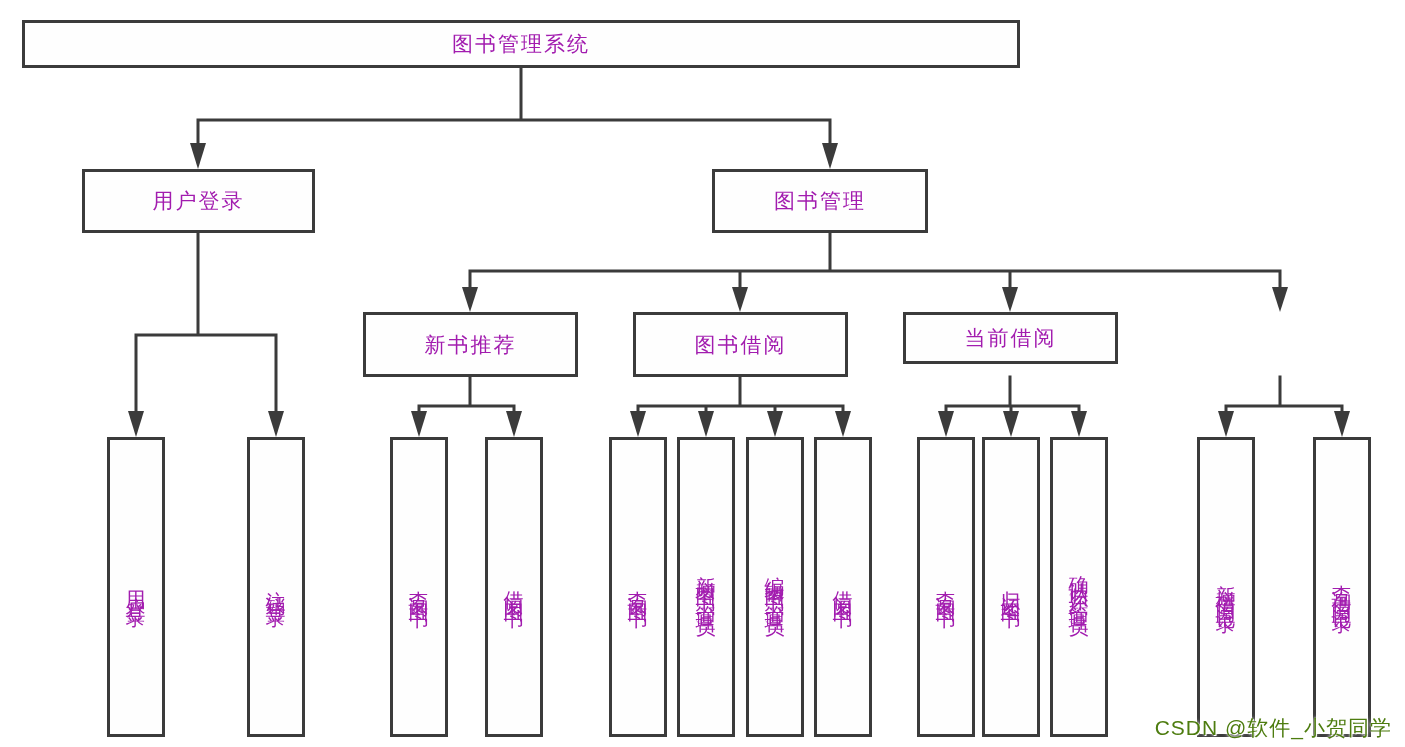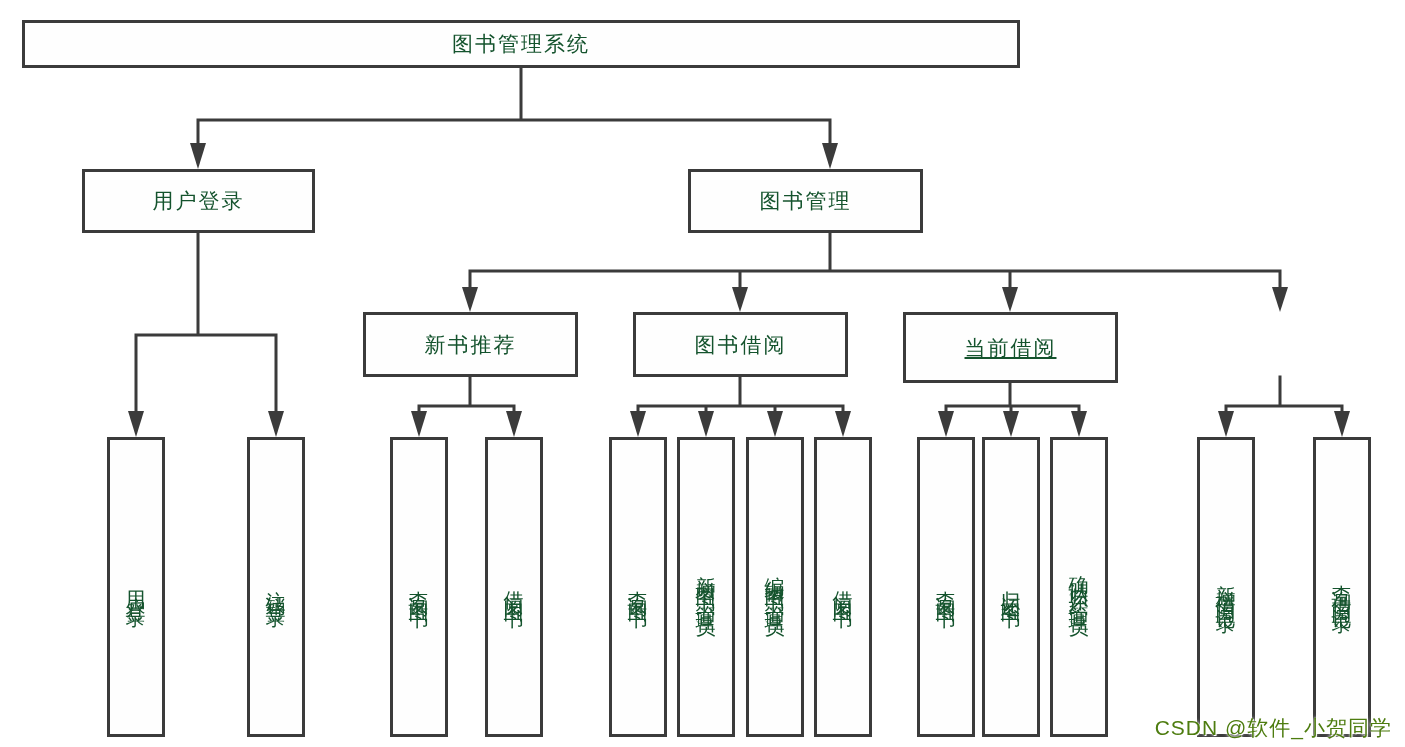--- a/index.html
+++ b/index.html
@@ -17,21 +17,21 @@
     width: 1405px; height: 747px;
   }
   .box {
     position: absolute;
     box-sizing: border-box;
     background: #fefefe;
     border: 3px solid #3b3b3b;
     display: flex;
     align-items: center;
     justify-content: center;
-    color: #14532d;
+    color: #a21caf;
   }
   .h-label {
     font-size: 21px;
     letter-spacing: 2px;
     white-space: nowrap;
   }
   .leaf .v-label {
     writing-mode: vertical-rl;
     text-orientation: upright;
     font-size: 20px;
@@ -95,31 +95,31 @@
     </g>
   </svg>
 
   <div class="box" style="left:22px; top:20px; width:998px; height:48px;">
     <span class="h-label">图书管理系统</span>
   </div>
 
   <div class="box" style="left:82px; top:169px; width:233px; height:64px;">
     <span class="h-label">用户登录</span>
   </div>
-  <div class="box" style="left:688px; top:169px; width:235px; height:64px;">
+  <div class="box" style="left:712px; top:169px; width:216px; height:64px;">
     <span class="h-label">图书管理</span>
   </div>
 
   <div class="box" style="left:363px; top:312px; width:215px; height:65px;">
     <span class="h-label">新书推荐</span>
   </div>
   <div class="box" style="left:633px; top:312px; width:215px; height:65px;">
     <span class="h-label">图书借阅</span>
   </div>
-  <div class="box" style="left:903px; top:312px; width:215px; height:71px;text-decoration:underline;">
+  <div class="box" style="left:903px; top:312px; width:215px; height:52px;">
     <span class="h-label">当前借阅</span>
   </div>
 
   <div class="box leaf" style="left:107px; top:437px; width:58px; height:300px;">
     <span class="v-label">用户登录</span>
   </div>
   <div class="box leaf" style="left:247px; top:437px; width:58px; height:300px;">
     <span class="v-label">注销登录</span>
   </div>
 

